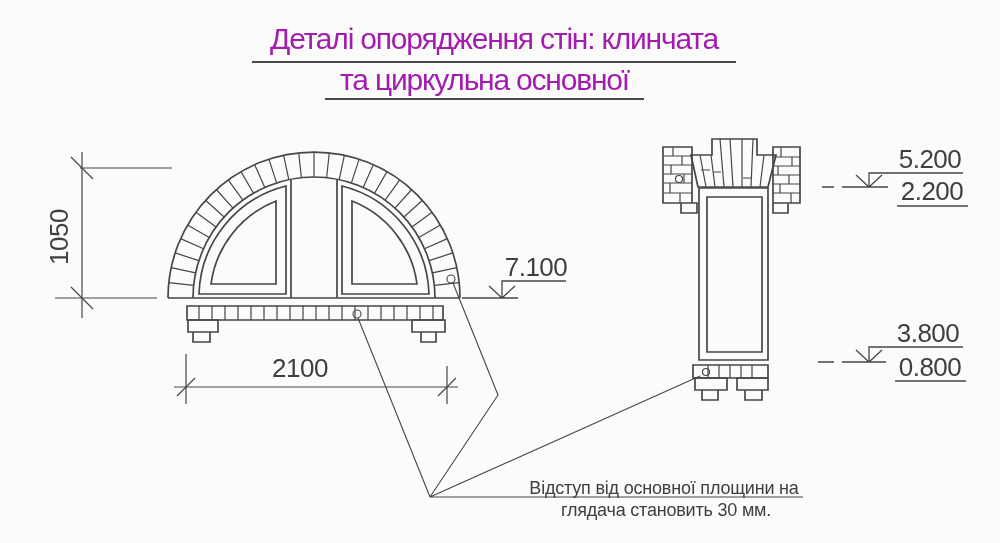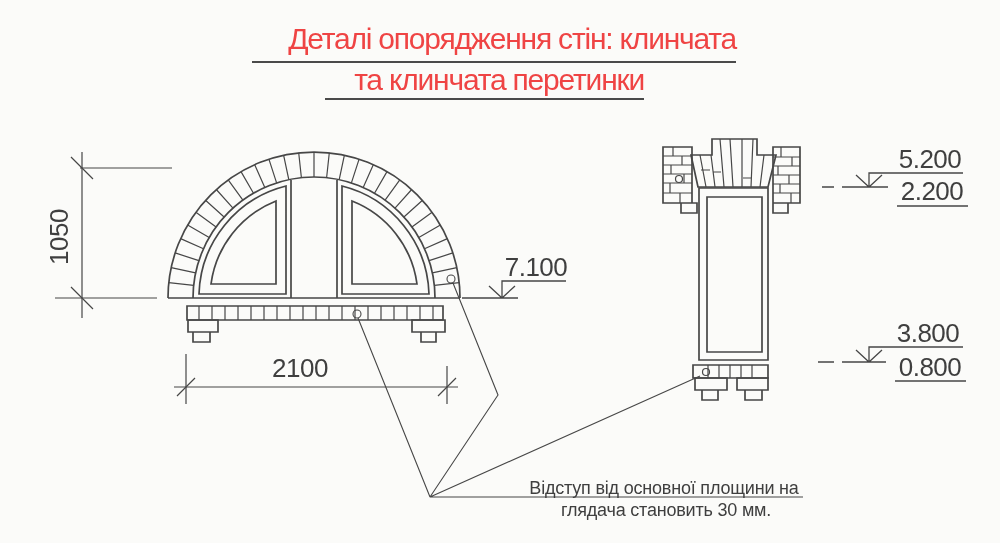--- a/index.html
+++ b/index.html
@@ -7,24 +7,24 @@
     position:relative;
     width:1000px;height:543px;
     margin:0 auto;
     background:#fbfbf9;
     overflow:hidden;
     font-family:"Liberation Sans", sans-serif;
     color:#3f3f3f;
   }
   .title-line{
     position:absolute;
-    text-align:right;
+    text-align:center;
     font-size:30px;
     letter-spacing:-1.2px;
-    color:#ef4444;
+    color:#a21caf;
     border-bottom:2.5px solid #4a4a4a;
     white-space:nowrap;
     line-height:1.15;
   }
   #title1{left:252px;width:484px;top:22px;padding-bottom:4px;}
   #title2{left:325px;width:319px;top:63px;line-height:1.1;padding-bottom:2px;}
   svg{position:absolute;left:0;top:0;}
   .ln{stroke:#474747;fill:none;}
   .outline{stroke-width:1.7;}
   .joint{stroke-width:1.2;}
@@ -38,21 +38,21 @@
     letter-spacing:-0.5px;
   }
   text.note{font-size:18px;letter-spacing:-0.2px;}
 </style>
 </head>
 <body>
 
 <div class="page">
 
   <div id="title1" class="title-line">Деталі опорядження стін: клинчата</div>
-  <div id="title2" class="title-line">та клинчата перетинки</div>
+  <div id="title2" class="title-line">та циркульна основної</div>
 
   <svg width="1000" height="543" viewBox="0 0 1000 543">
 
     <g>
       <path class="ln outline" d="M168,298 A146,146 0 0 1 460,298 M193,298 A121,121 0 0 1 435,298 M168,298 L460,298"></path>
       <path class="ln joint" d="M434.3,285.4 L459.2,282.7 M432.4,272.8 L456.8,267.6 M429.1,260.6 L452.9,252.9 M424.5,248.8 L447.4,238.6 M418.8,237.5 L440.4,225 M411.9,226.9 L432.1,212.2 M403.9,217 L422.5,200.3 M395,208.1 L411.7,189.5 M385.1,200.1 L399.8,179.9 M374.5,193.2 L387,171.6 M363.2,187.5 L373.4,164.6 M351.4,182.9 L359.1,159.1 M339.2,179.6 L344.4,155.2 M326.6,177.7 L329.3,152.8 M314,177 L314,152 M301.4,177.7 L298.7,152.8 M288.8,179.6 L283.6,155.2 M276.6,182.9 L268.9,159.1 M264.8,187.5 L254.6,164.6 M253.5,193.2 L241,171.6 M242.9,200.1 L228.2,179.9 M233,208.1 L216.3,189.5 M224.1,217 L205.5,200.3 M216.1,226.9 L195.9,212.2 M209.2,237.5 L187.6,225 M203.5,248.8 L180.6,238.6 M198.9,260.6 L175.1,252.9 M195.6,272.8 L171.2,267.6 M193.7,285.4 L168.8,282.7"></path>
       <path class="ln outline" d="M199,294 L286,294 L286,186 A115,115 0 0 0 199,294 Z M211,284 L276,284 L276,201 A104,104 0 0 0 211,284 Z"></path>
       <path class="ln outline" d="M342,186 A115,115 0 0 1 429,294 L342,294 Z M352,201 A104,104 0 0 1 417,284 L352,284 Z"></path>
       <path class="ln outline" d="M291,180 L291,298 M337,180 L337,298"></path>
       <path class="ln outline" d="M187,306 L443,306 L443,320 L187,320 Z"></path>

